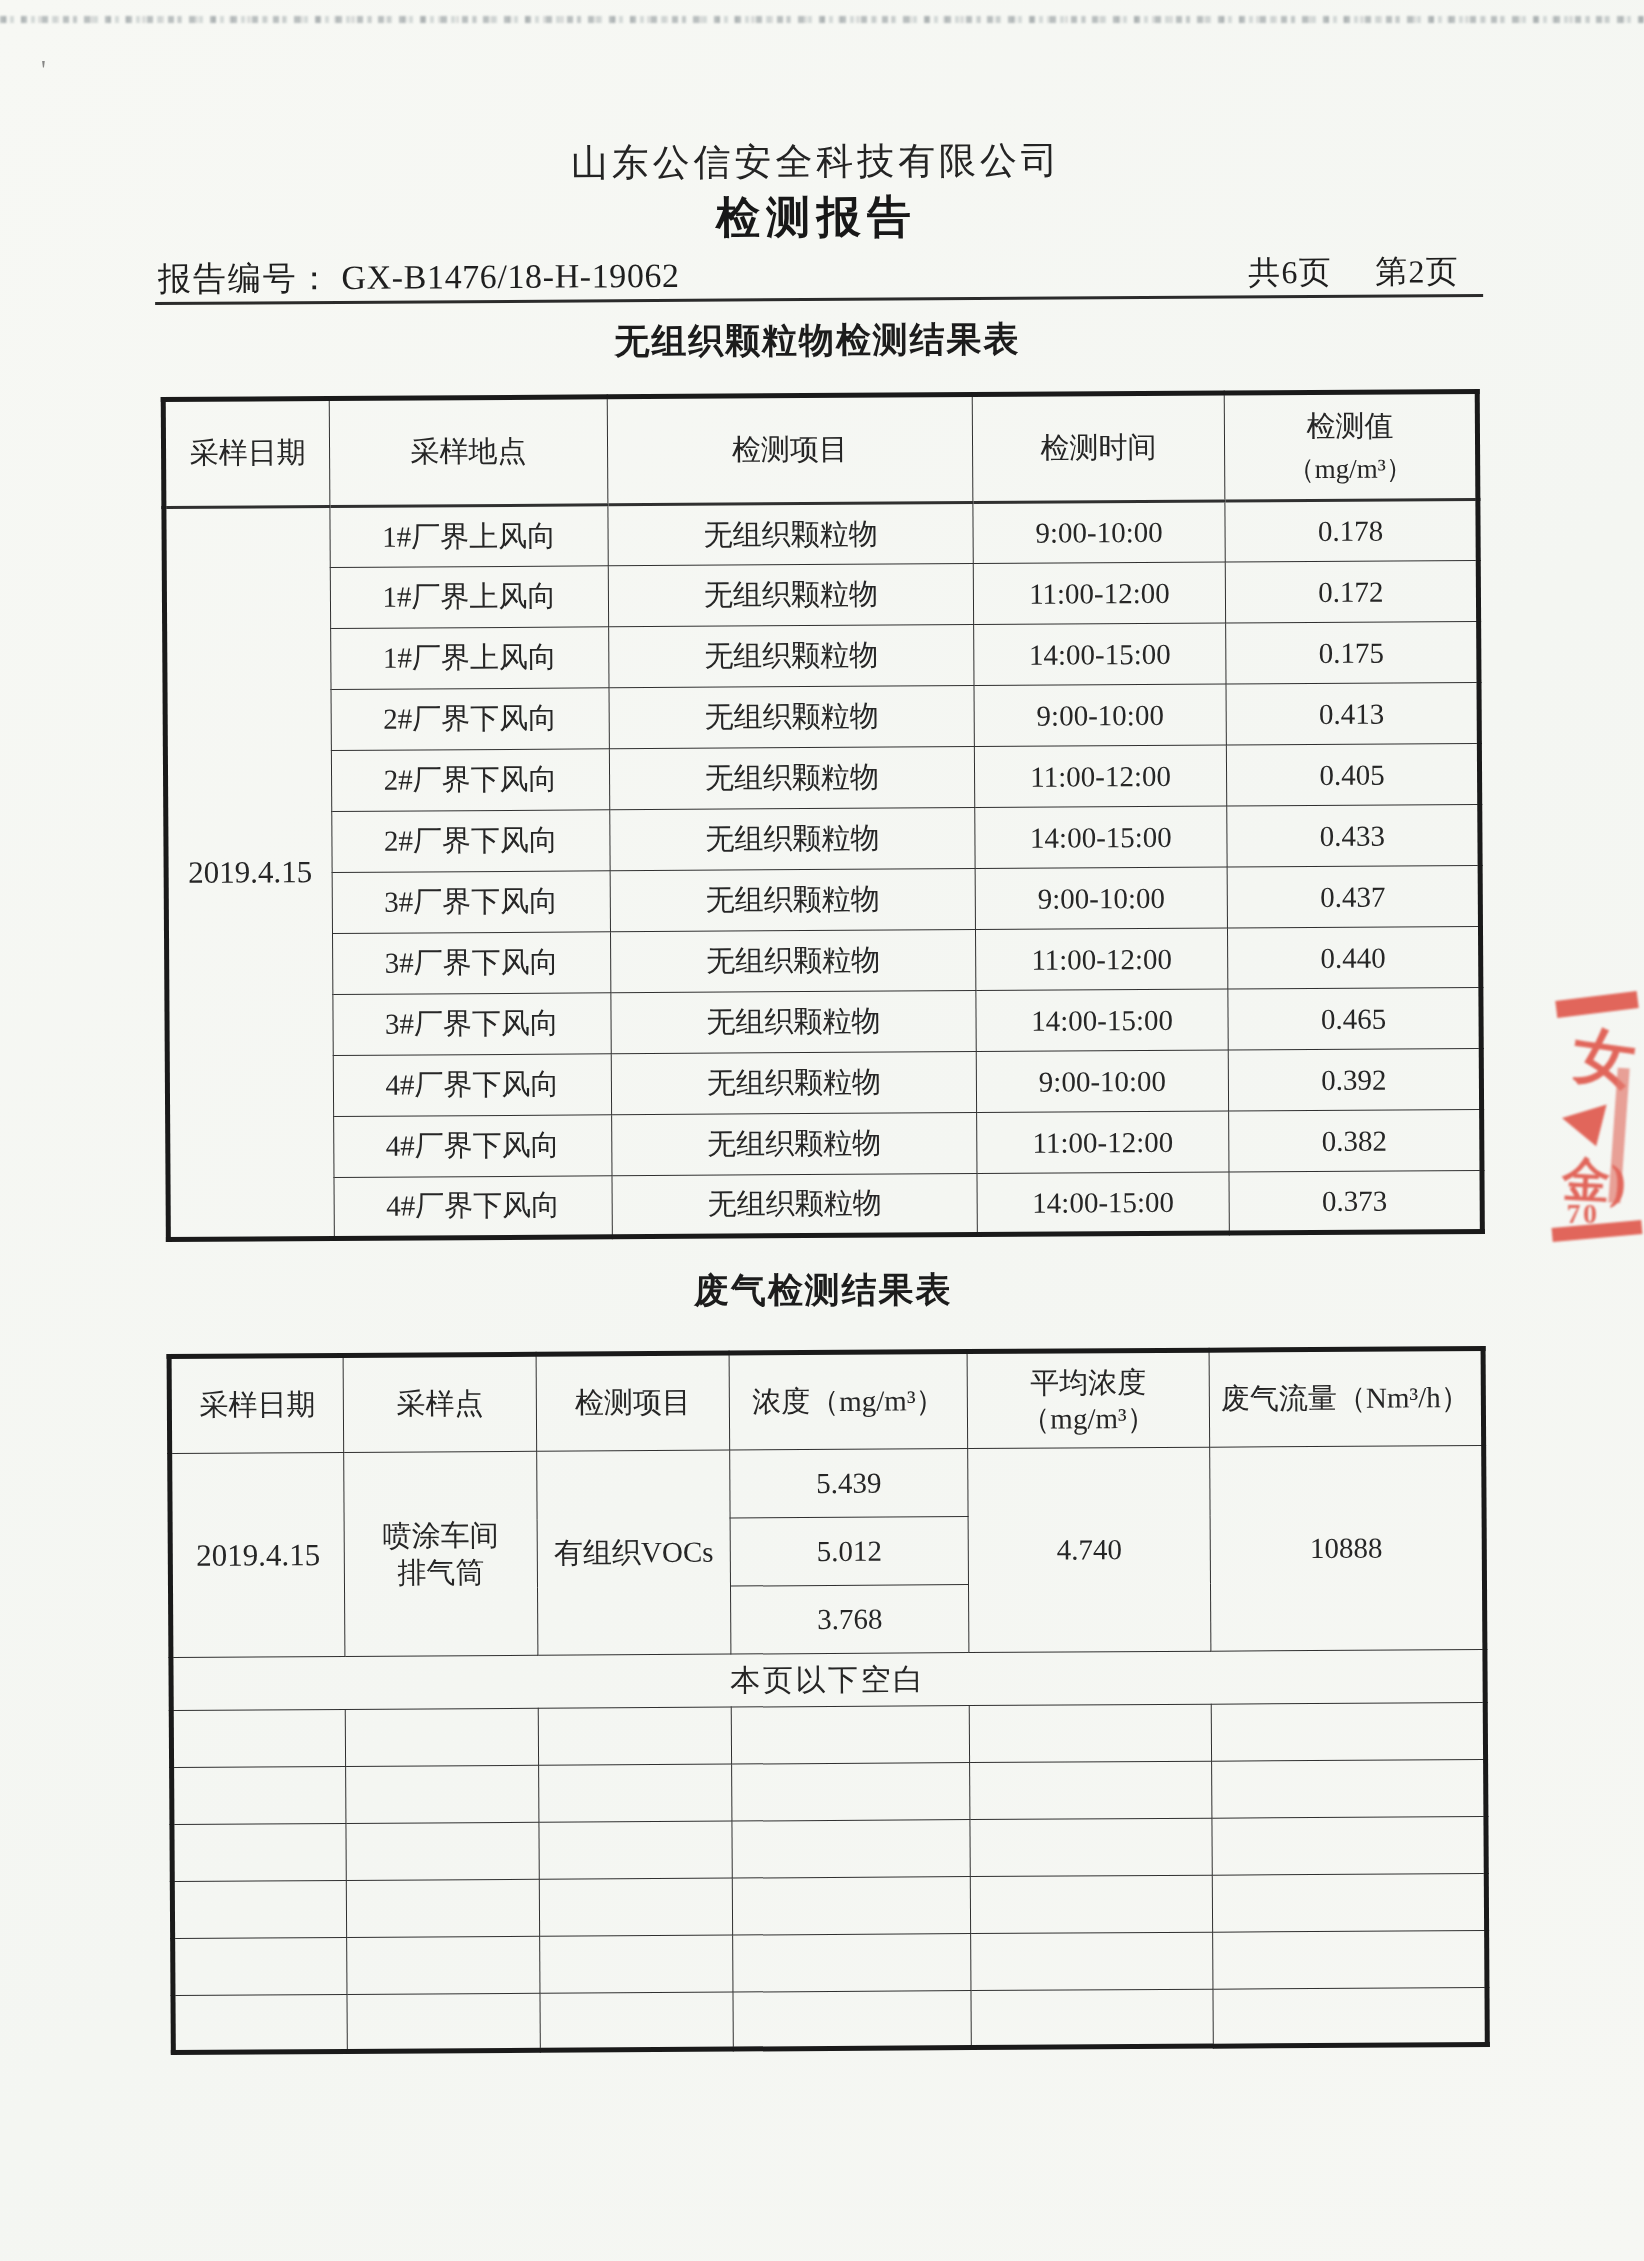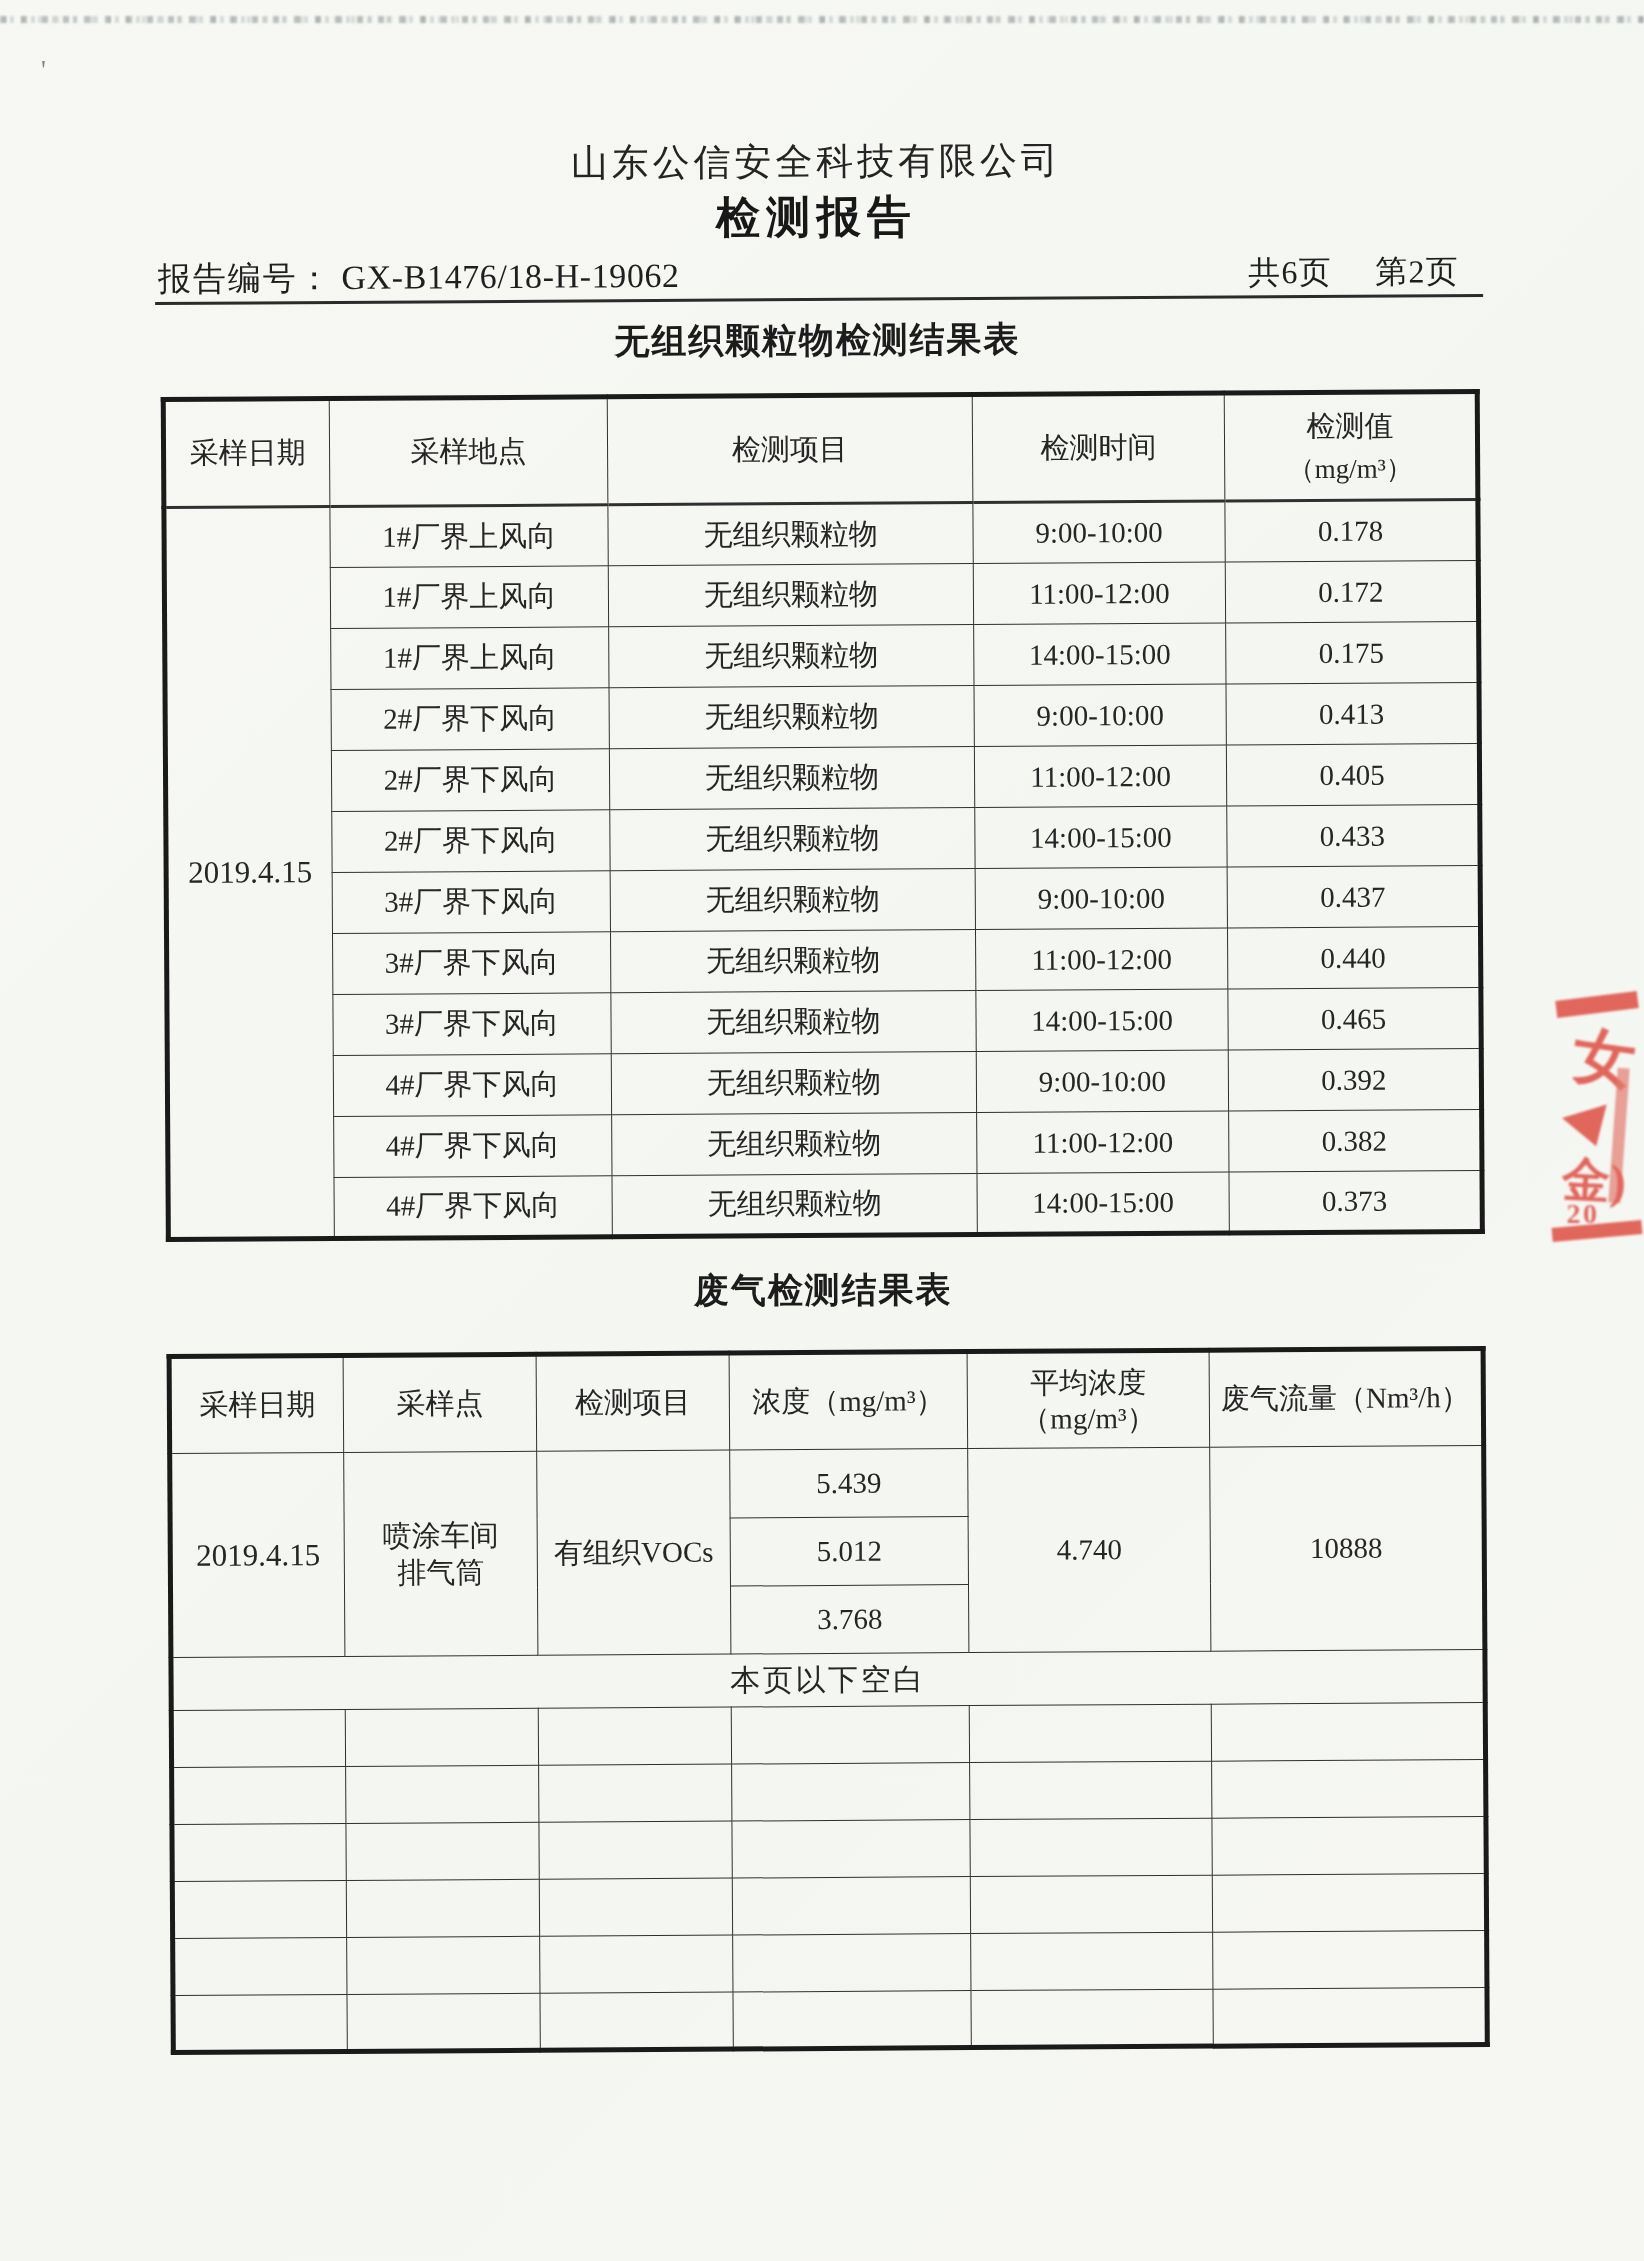--- a/index.html
+++ b/index.html
@@ -296,18 +296,18 @@
     </table>
 
   </div>
 
   <div class="stamp">
     <span class="bar1"></span>
     <span class="blob1">女</span>
     <span class="smear"></span>
     <span class="tri"></span>
     <span class="blob2">金)</span>
-    <span class="digits">20</span>
+    <span class="digits">70</span>
     <span class="bar2"></span>
   </div>
 
 </div>
 
 
 </body></html>

